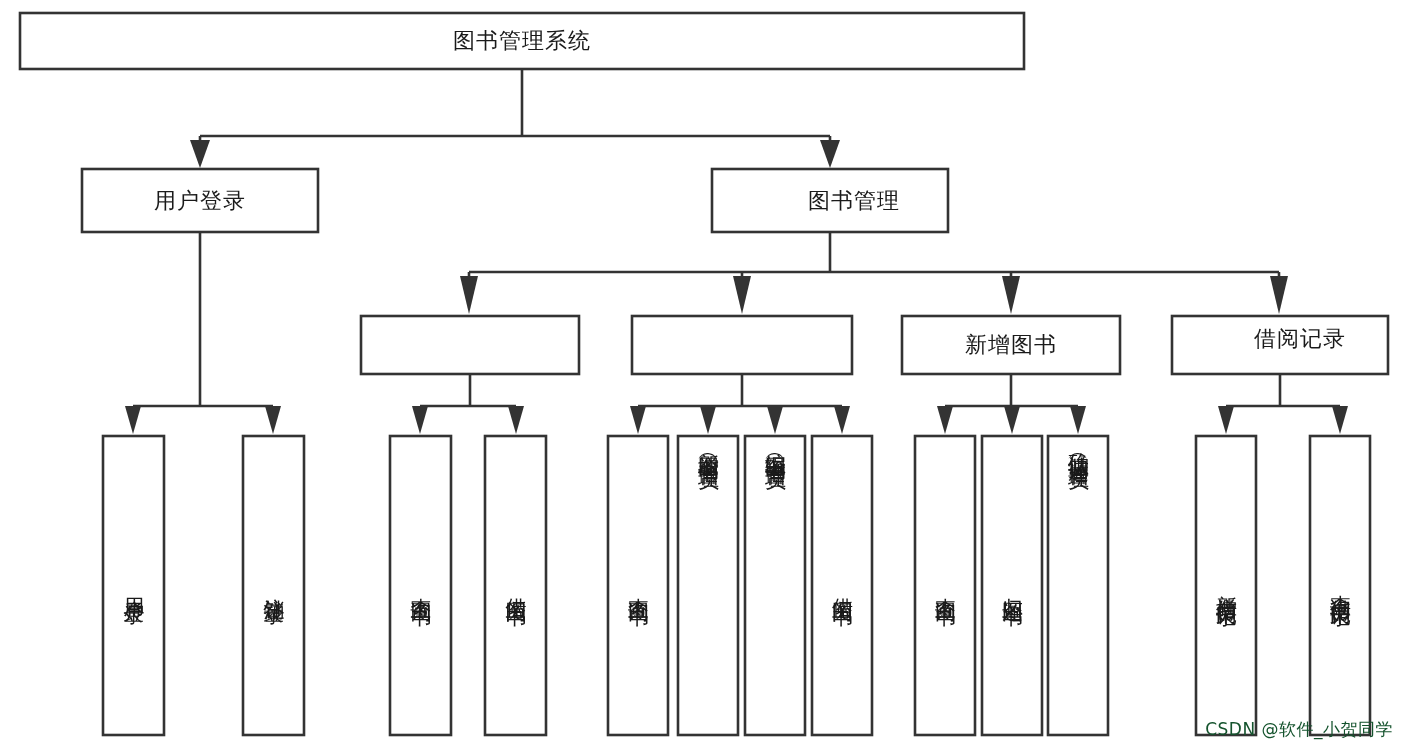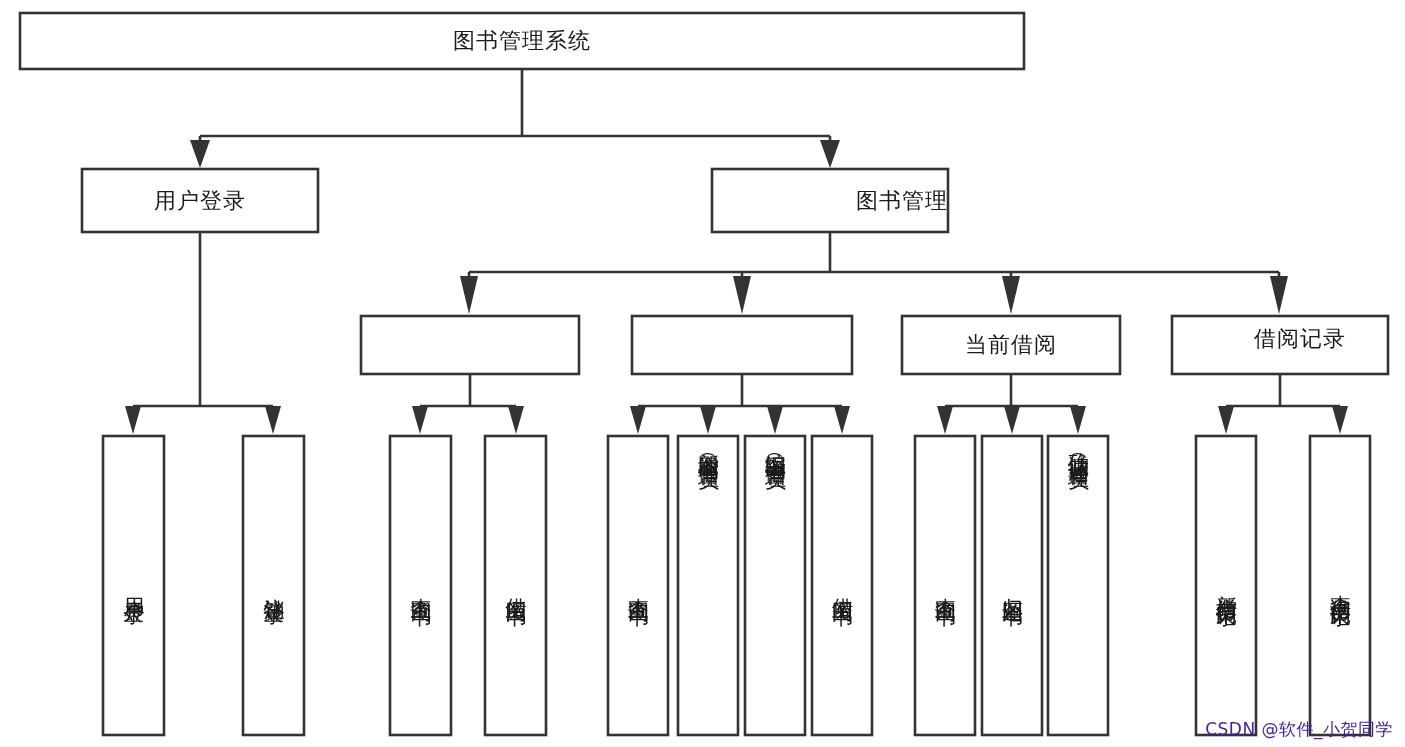--- a/index.html
+++ b/index.html
@@ -72,21 +72,21 @@
     color: #1a1a1a;
     letter-spacing: 1px;
     white-space: nowrap;
   }
   #watermark {
     position: absolute;
     right: 12px;
     bottom: 6px;
     font-family: "DejaVu Sans", "Liberation Sans", sans-serif;
     font-size: 17px;
-    color: #4c1d95;
+    color: #14532d;
     letter-spacing: 0.5px;
     white-space: nowrap;
     pointer-events: none;
   }
 </style>
 </head>
 <body>
 
 <div id="diagram-root">
 
@@ -178,26 +178,26 @@
 
   </svg>
 
   <div class="hlabel-wrap" style="left:20px; top:13px; width:1004px; height:56px;">
     <span class="hlabel-text">图书管理系统</span>
   </div>
 
   <div class="hlabel-wrap" style="left:82px; top:169px; width:236px; height:63px;">
     <span class="hlabel-text">用户登录</span>
   </div>
-  <div class="hlabel-wrap" style="left:712px; top:169px; width:284px; height:63px;margin-left:48px;">
+  <div class="hlabel-wrap" style="left:712px; top:169px; width:284px; height:63px;">
     <span class="hlabel-text">图书管理</span>
   </div>
 
   <div class="hlabel-wrap" style="left:902px; top:316px; width:218px; height:58px;">
-    <span class="hlabel-text">当前借阅</span>
+    <span class="hlabel-text">新增图书</span>
   </div>
   <div class="hlabel-wrap" style="left:1172px; top:316px; width:216px; height:46px;padding-left:20px;">
     <span class="hlabel-text">借阅记录</span>
   </div>
 
   <div class="vlabel-wrap" style="left:103px; top:436px; width:61px; height:299px;">
     <span class="vlabel-text">用户登录</span>
   </div>
   <div class="vlabel-wrap" style="left:243px; top:436px; width:61px; height:299px;">
     <span class="vlabel-text">注销登录</span>

